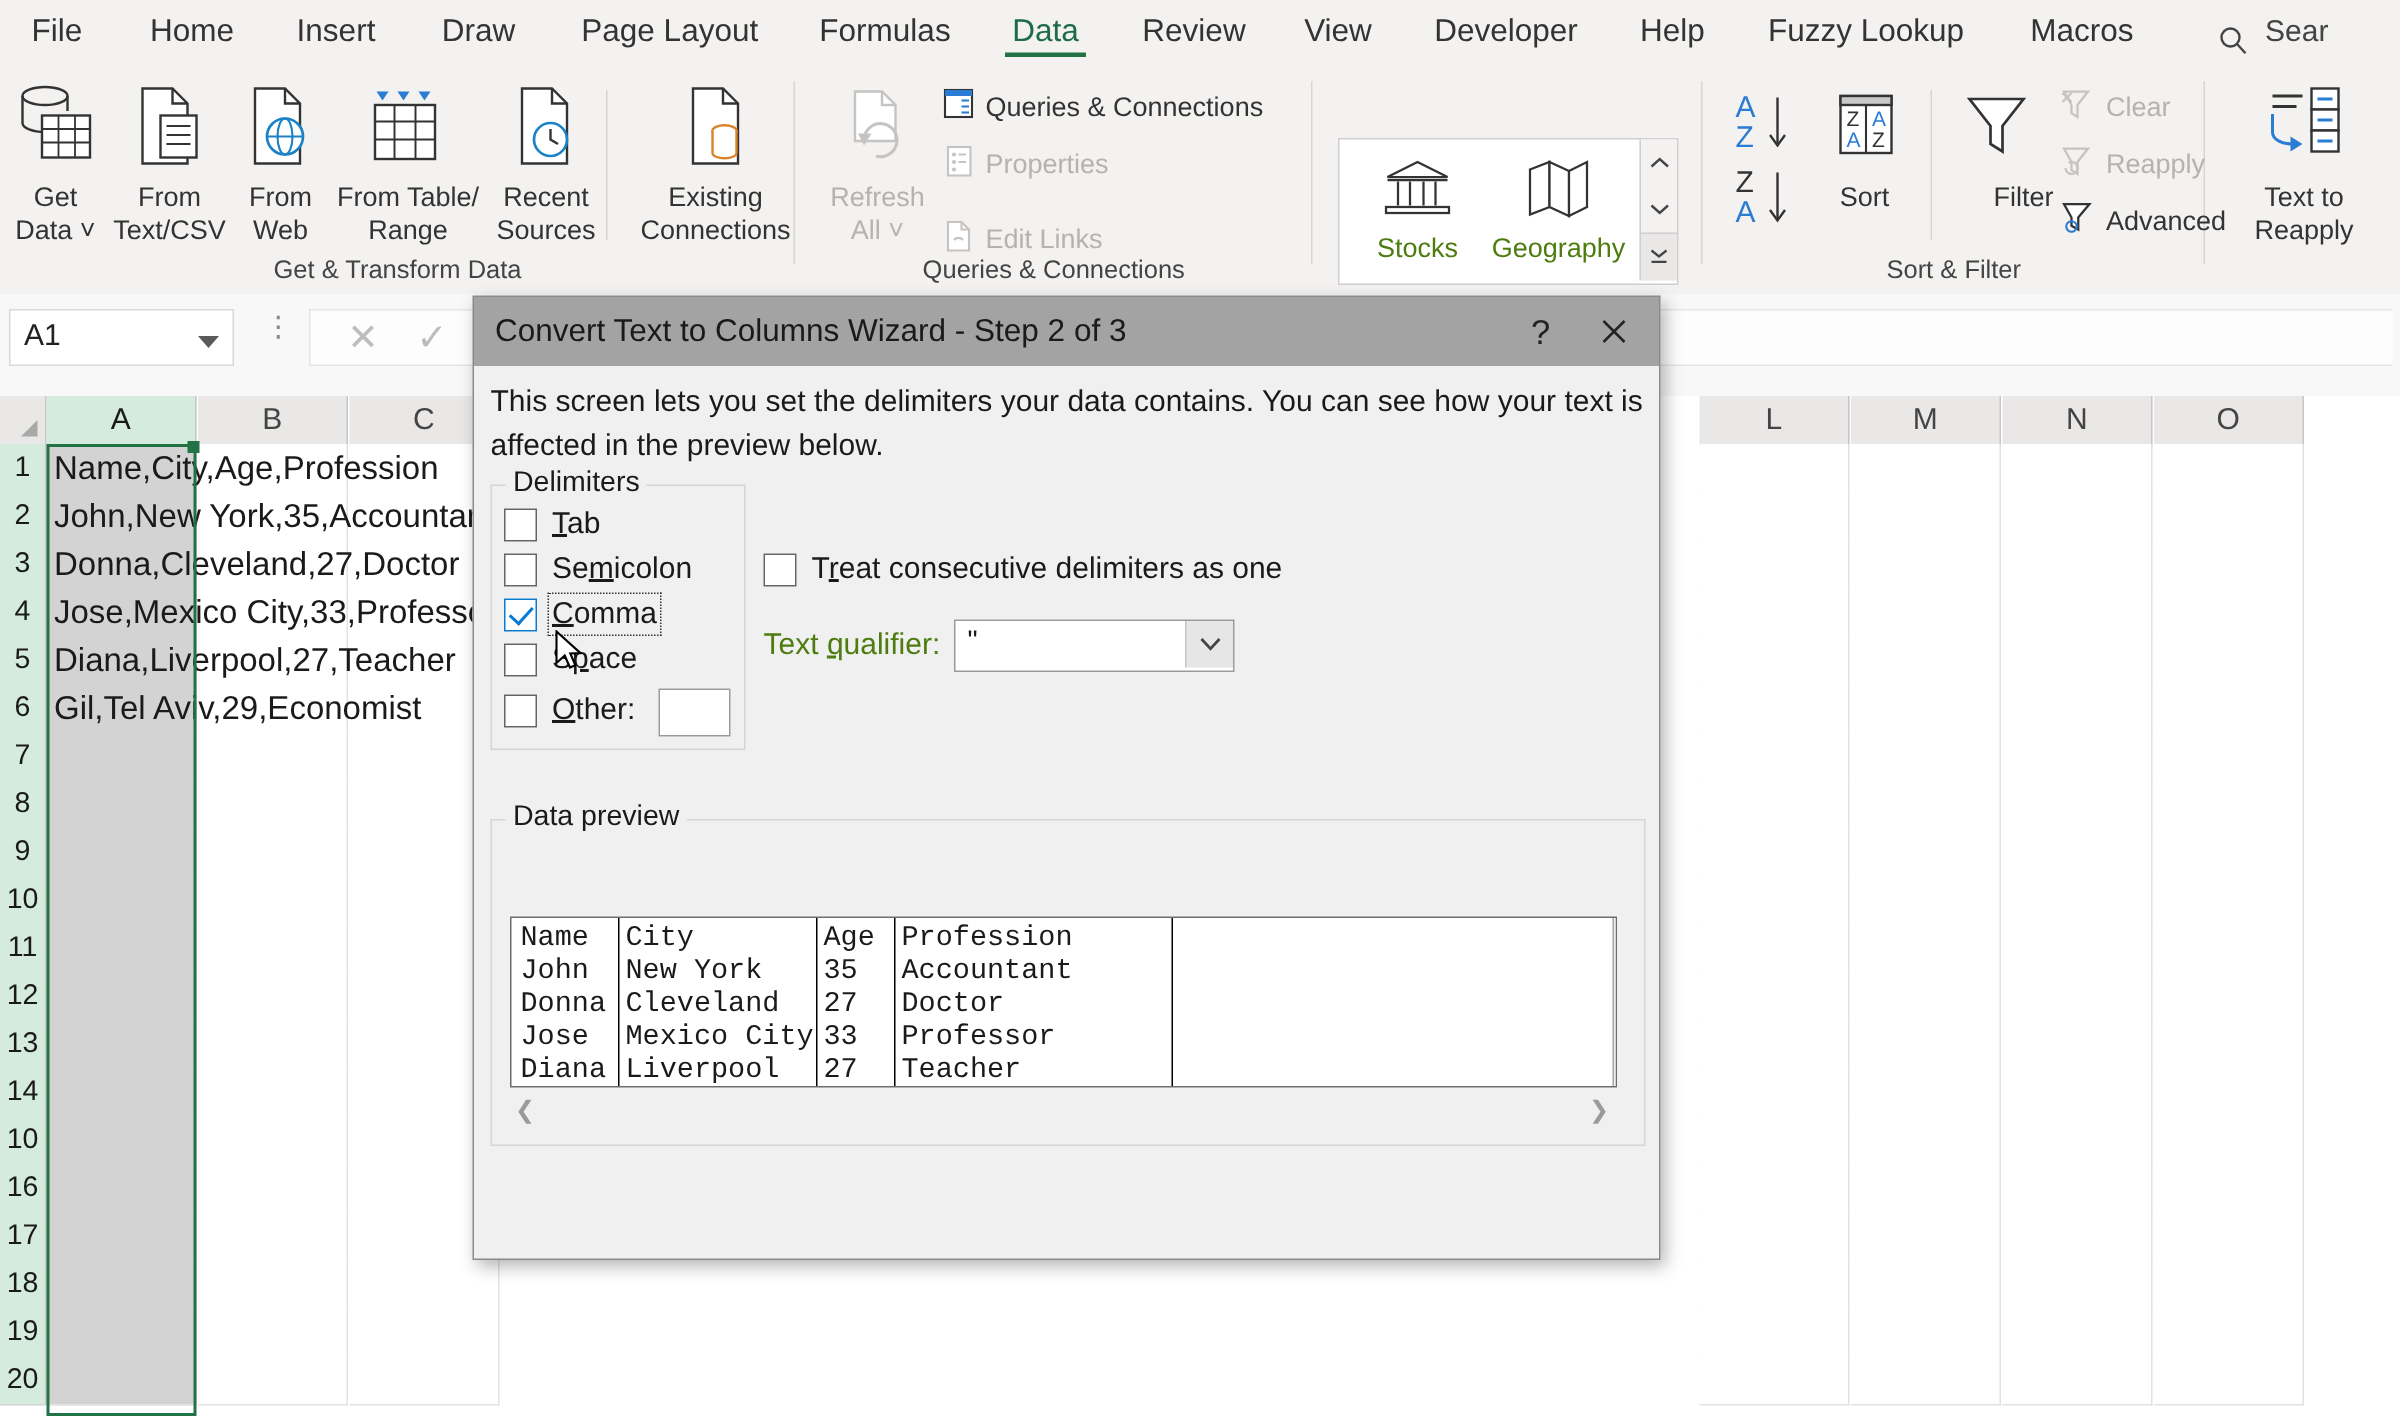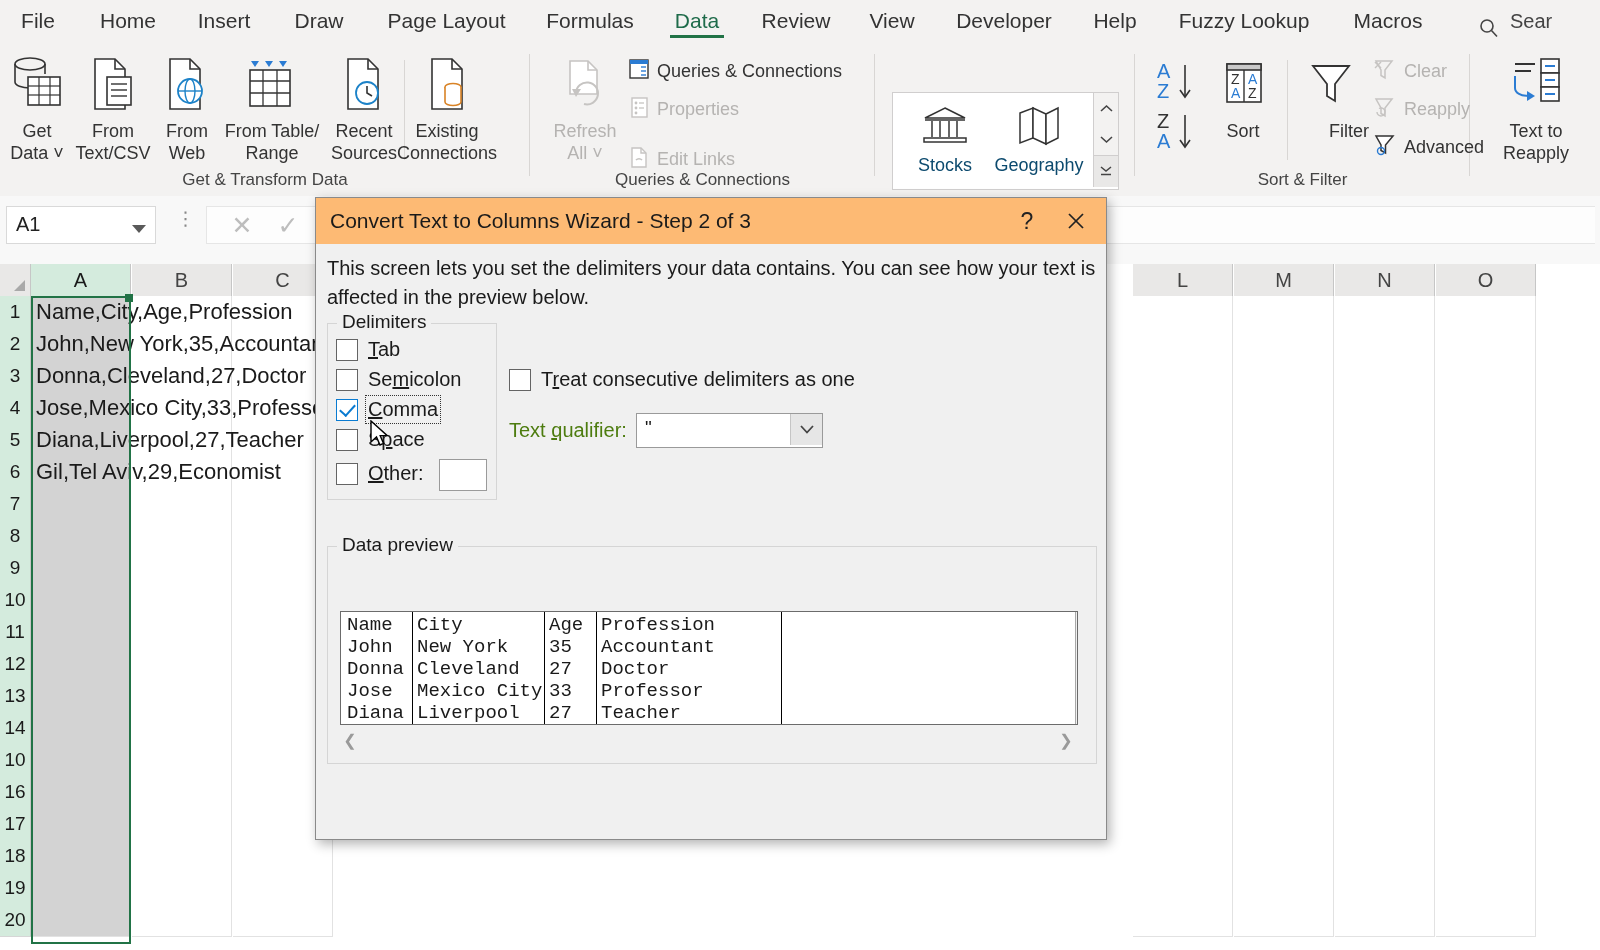--- a/index.html
+++ b/index.html
@@ -36,21 +36,21 @@
   .bigbtn.disabled .lbl{color:#b5b3b1;}
   .icoBox{height:72px;display:flex;align-items:center;justify-content:center;}
 
   .smallbtn{position:absolute;height:34px;display:flex;align-items:center;cursor:default;}
   .smallbtn .lbl{font-size:18px;color:#333;white-space:nowrap;margin-left:7px;}
   .smallbtn.disabled .lbl{color:#b5b3b1;}
 
   
   #dt-gallery{position:absolute;left:892px;top:50px;width:225px;height:96px;background:#fff;border:1px solid #d0cece;}
   .dt-item{position:absolute;top:4px;width:92px;text-align:center;cursor:default;}
-  .dt-item .lbl{font-size:18px;color:#0c4a6e;}
+  .dt-item .lbl{font-size:18px;color:#4d7c0f;}
   #dt-scroll{position:absolute;right:0;top:0;width:24px;height:94px;background:#f3f2f1;border-left:1px solid #d0cece;}
   .dt-sb{position:absolute;left:0;width:24px;height:31px;display:flex;align-items:center;justify-content:center;
          font-size:13px;color:#444;cursor:default;}
 
   
   #fbar{position:absolute;left:0;top:196px;width:1600px;height:68px;background:#f8f8f8;}
   #namebox{position:absolute;left:6px;top:10px;width:148px;height:36px;background:#fff;border:1px solid #d9d9d9;}
   #namebox .txt{position:absolute;left:9px;top:6px;font-size:20px;color:#222;}
   #namebox .chev{position:absolute;right:9px;top:13px;}
   #fx-dots{position:absolute;left:176px;top:17px;font-size:19px;color:#888;letter-spacing:0;line-height:11px;}
@@ -71,21 +71,21 @@
   .rowhead.sel{background:#d4ebdd;color:#1a1a1a;}
   .cell{position:absolute;height:32px;border-right:1px solid #e2e2e2;border-bottom:1px solid #e2e2e2;background:#fff;}
   .cell.selcol{background:#d3d3d3;}
   .celltext{position:absolute;height:32px;line-height:32px;font-size:22px;color:#1a1a1a;white-space:nowrap;
             overflow:hidden;cursor:default;}
   #selbox{position:absolute;border:2px solid #217346;box-sizing:border-box;pointer-events:none;}
 
   
   #dialog{position:absolute;left:315px;top:197px;width:790px;height:641px;background:#f0f0f0;
           border:1px solid #8a8a8a;box-shadow:3px 4px 11px rgba(0,0,0,.30);}
-  #dlg-title{position:absolute;left:0;top:0;width:790px;height:46px;background:#fdba74;}
+  #dlg-title{position:absolute;left:0;top:0;width:790px;height:46px;background:#a3a3a3;}
   #dlg-title .t{position:absolute;left:14px;top:11px;font-size:21px;color:#1a1a1a;white-space:nowrap;}
   #dlg-help{position:absolute;right:62px;top:6px;width:34px;height:34px;display:flex;align-items:center;justify-content:center;
             font-size:23px;color:#222;cursor:default;}
   #dlg-close{position:absolute;right:8px;top:6px;width:44px;height:34px;display:flex;align-items:center;justify-content:center;
              cursor:default;}
   #dlg-desc{position:absolute;left:11px;top:56px;width:770px;font-size:20px;color:#1a1a1a;line-height:29px;}
 
   .gbox{position:absolute;border:1px solid #d5d5d5;}
   .gbox > .legend{position:absolute;top:-13px;left:9px;background:#f0f0f0;padding:0 5px;font-size:19px;color:#1a1a1a;white-space:nowrap;}
 
@@ -237,21 +237,21 @@
             <circle cx="30" cy="38" r="11" fill="#fff" stroke="#1c82c8" stroke-width="1.8"></circle>
             <path d="M30 31v7l5 3" fill="none" stroke="#333" stroke-width="1.6"></path>
           </svg>
         </div>
         <div class="lbl">Recent</div>
         <div class="lbl">Sources</div>
       </div>
 
       <div class="group-sep" style="left:404px;top:18px;height:100px;"></div>
 
-      <div class="bigbtn" style="left:388px;width:118px;">
+      <div class="bigbtn" style="left:418px;width:118px;">
         <div class="icoBox">
           <svg width="54" height="58" viewBox="0 0 54 58">
             <path d="M12 4h20l10 10v40H12z" fill="#fff" stroke="#333" stroke-width="1.6"></path>
             <path d="M32 4v10h10" fill="none" stroke="#333" stroke-width="1.6"></path>
             <ellipse cx="33" cy="32" rx="8" ry="3.5" fill="#fff" stroke="#d98326" stroke-width="1.6"></ellipse>
             <path d="M25 32v15c0 2 3.6 3.5 8 3.5s8-1.5 8-3.5V32" fill="#fff" stroke="#d98326" stroke-width="1.6"></path>
           </svg>
         </div>
         <div class="lbl">Existing</div>
         <div class="lbl">Connections</div>

